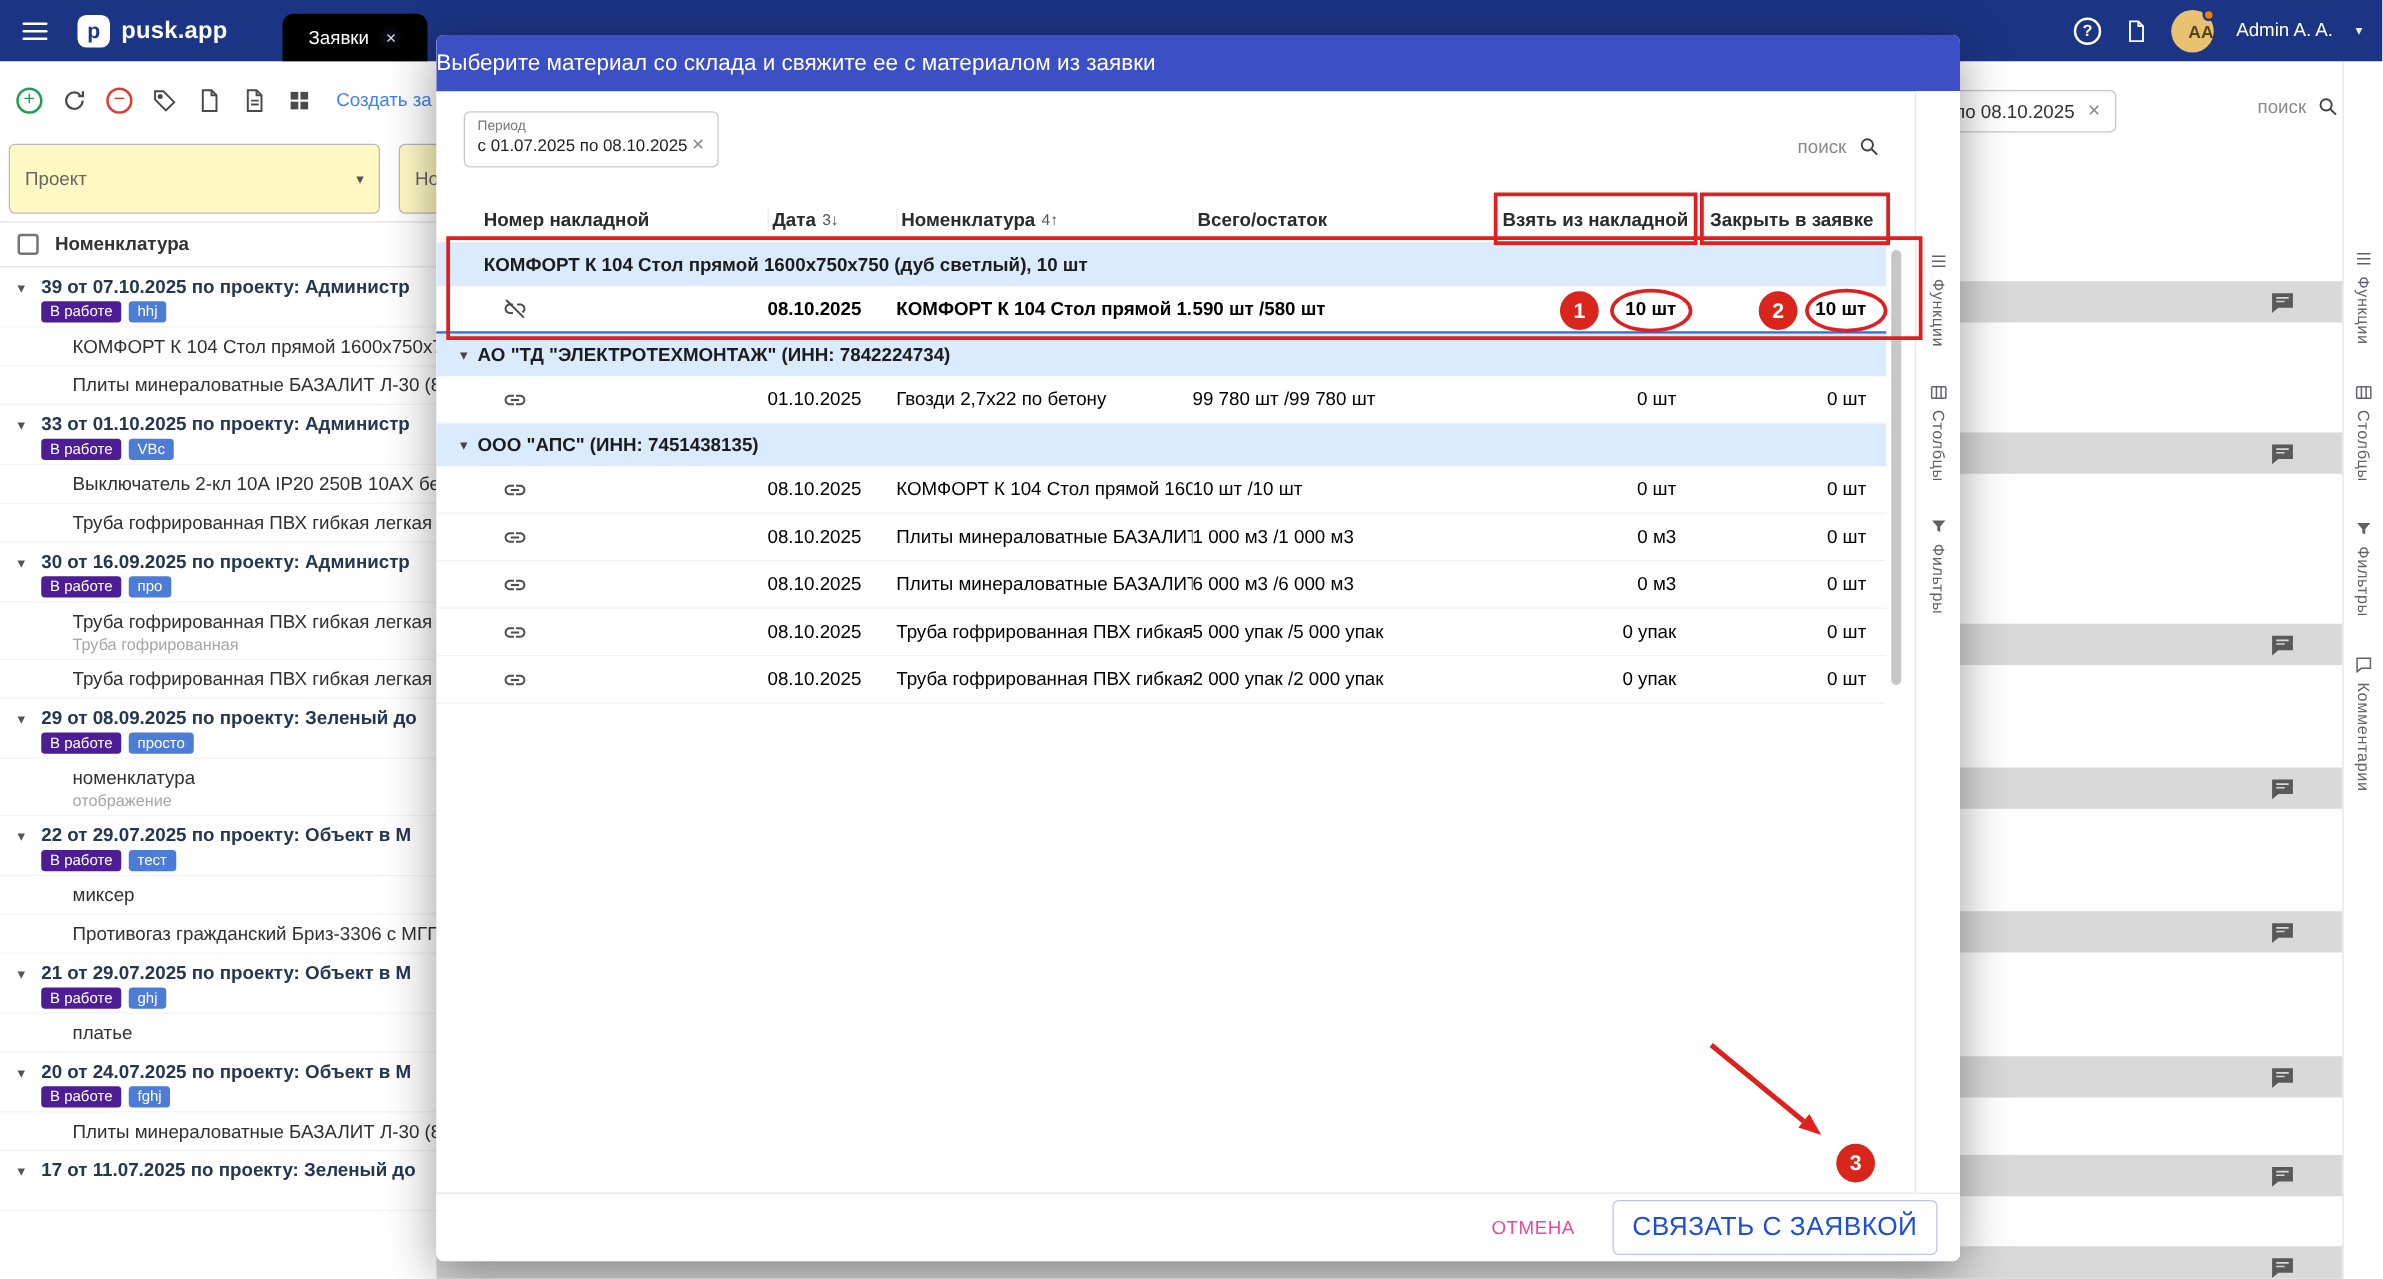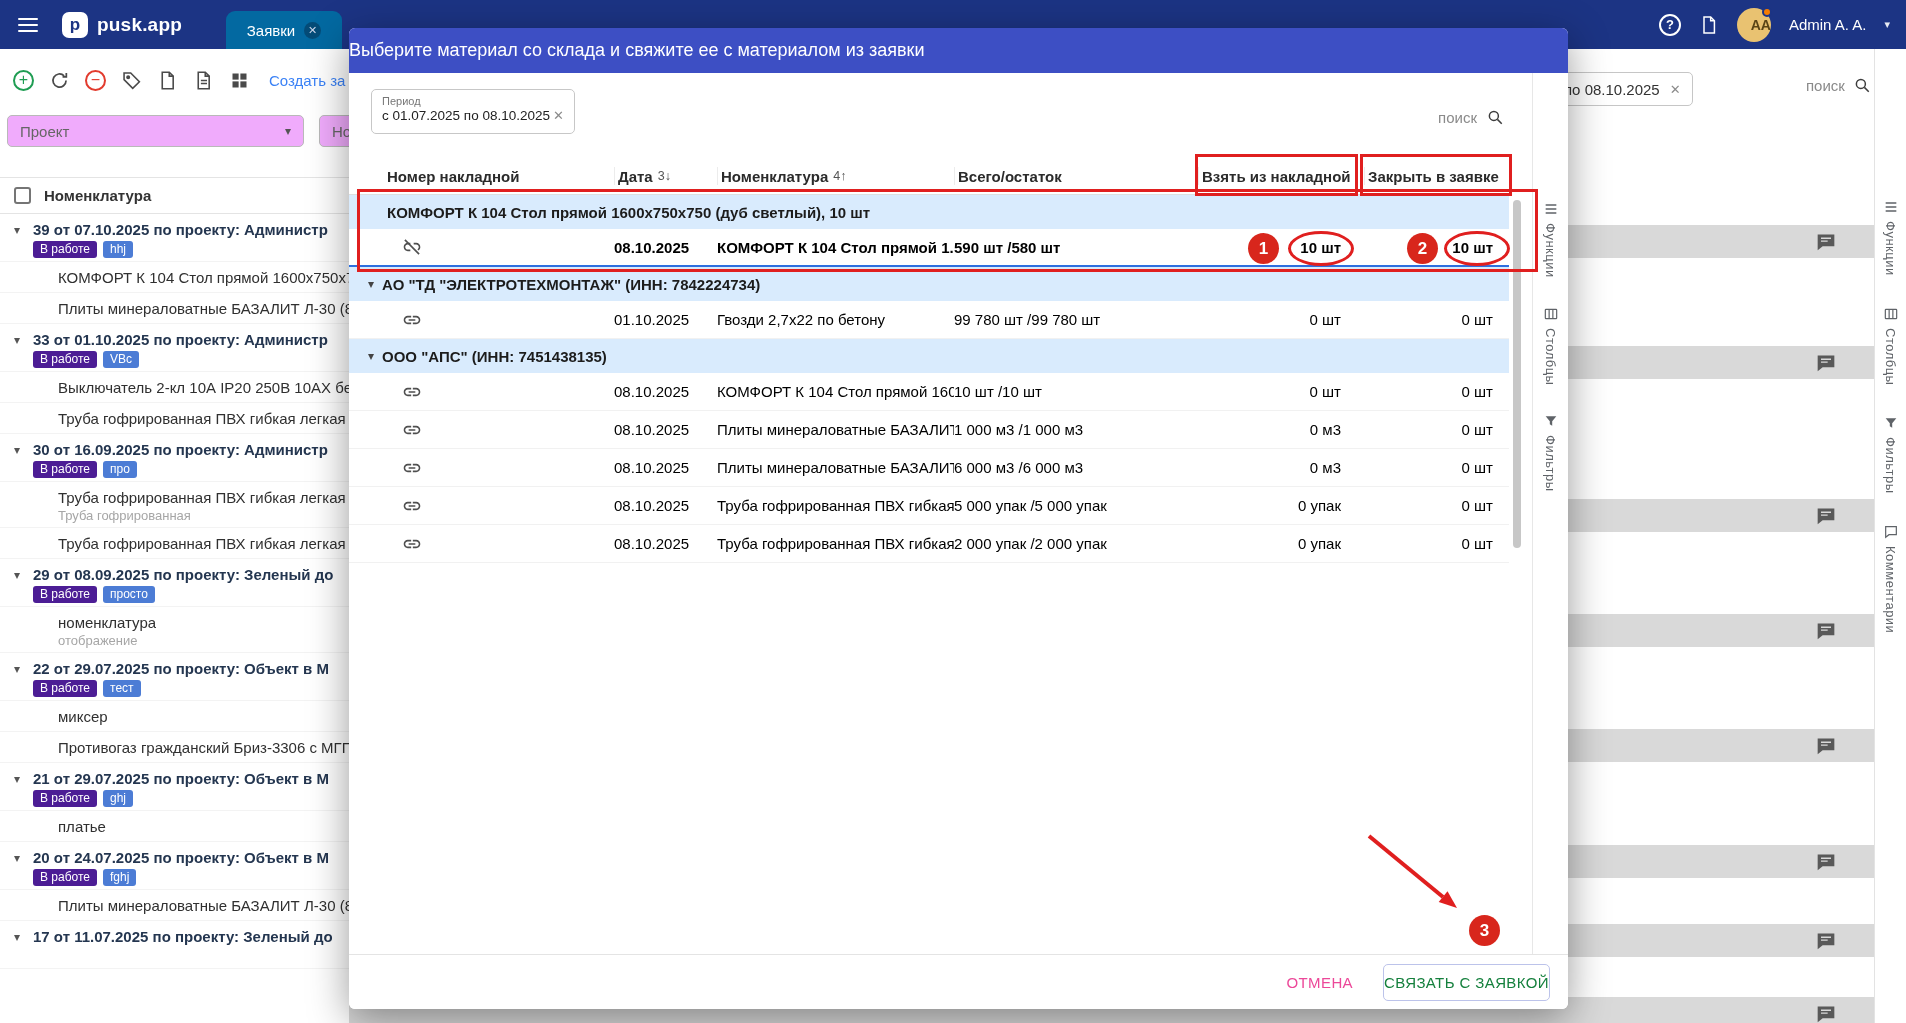--- a/index.html
+++ b/index.html
@@ -7,38 +7,38 @@
 body{font-family:"Liberation Sans","DejaVu Sans",sans-serif;background:#fff;color:#222;position:relative}
 #screen{position:absolute;inset:0}
 
 
 .topbar{position:absolute;left:0;top:0;width:1906px;height:49px;background:#1c3484;z-index:20;display:flex;align-items:center;color:#fff}
 .burger{margin-left:18px;width:20px;display:flex;flex-direction:column;gap:4px;cursor:pointer}
 .burger i{height:2px;background:#fff;border-radius:1px;display:block}
 .logo{display:flex;align-items:center;gap:9px;margin-left:24px}
 .logo-icon{width:26px;height:26px;border-radius:7px;background:#fff;color:#1c3484;font-weight:700;font-size:17px;display:flex;align-items:center;justify-content:center}
 .logo-text{font-size:19px;font-weight:700;letter-spacing:.2px}
-.tab{position:absolute;left:226px;top:11px;height:38px;width:116px;background:#0369a1;border-radius:9px 9px 0 0;display:flex;align-items:center;justify-content:center;gap:9px;font-size:15px;color:#fff}
+.tab{position:absolute;left:226px;top:11px;height:38px;width:116px;background:#000000;border-radius:9px 9px 0 0;display:flex;align-items:center;justify-content:center;gap:9px;font-size:15px;color:#fff}
 .tab-x{width:17px;height:17px;border-radius:50%;background:rgba(10,20,40,.35);color:#cdd6ea;font-size:11px;display:flex;align-items:center;justify-content:center}
 .tb-right{position:absolute;right:16px;top:0;height:49px;display:flex;align-items:center;gap:18px}
 .help{width:22px;height:22px;border-radius:50%;border:2px solid #fff;display:flex;align-items:center;justify-content:center;font-size:13px;font-weight:700}
 .doc-w{width:20px;height:20px;color:#fff}
 .avatar{position:relative;width:34px;height:34px;border-radius:50%;background:#e9c271;color:#5a4516;font-weight:700;font-size:14px;display:flex;align-items:center;justify-content:flex-end}
 .avatar .dot{position:absolute;right:-1px;top:-1px;width:10px;height:10px;border-radius:50%;background:#f57c00;border:2px solid #1c3484}
 .uname{font-size:15px}
 .uarrow{font-size:11px;opacity:.9}
 
 
 .bg-toolbar{position:absolute;left:0;top:49px;height:62px;display:flex;align-items:center;gap:15px;padding-left:13px;z-index:1}
 .tb-icon{width:21px;height:21px;color:#4a4a4a;display:flex;align-items:center;justify-content:center}
 .circ{border-radius:50%;border:2px solid;font-size:16px;font-weight:500;line-height:1}
 .circ.green{color:#1f9d53;border-color:#1f9d53}
 .circ.red{color:#e23b2e;border-color:#e23b2e}
 .tb-create{color:#3b82f6;font-size:15px;margin-left:4px;white-space:nowrap}
-.select{position:absolute;height:32px;border:1px solid #b9b9b9;border-radius:5px;background:#f0abfc;display:flex;align-items:center;padding:0 12px;color:#666;font-size:15px;z-index:1}
+.select{position:absolute;height:56px;border:1px solid #b9b9b9;border-radius:5px;background:#fef9c3;display:flex;align-items:center;padding:0 12px;color:#666;font-size:15px;z-index:1}
 .project-select{left:7px;top:115px;width:297px;justify-content:space-between}
 .second-select{left:319px;top:115px;width:230px}
 .sel-arrow{color:#555;font-size:12px}
 .list-header{position:absolute;left:0;top:177px;width:349px;height:37px;border-top:1px solid #e4e4e4;border-bottom:1px solid #e4e4e4;display:flex;align-items:center;padding-left:14px;gap:13px;background:#fff;z-index:1}
 .cb{width:17px;height:17px;border:2px solid #757575;border-radius:3px;background:#fff}
 .lh-label{font-weight:700;font-size:15px;color:#333}
 .left-list{position:absolute;left:0;top:214px;width:349px;height:809px;overflow:hidden;background:#fff;z-index:1}
 .lrow{display:flex;align-items:flex-start;padding:7px 0 0 14px;border-bottom:1px solid #f3f3f3;overflow:hidden}
 .lrow.group{height:48px}
 .lrow.item{height:31px;padding-left:58px}
@@ -87,21 +87,21 @@
 .mitem.sel{border-bottom:2px solid #2e6fdf}
 .c1{padding-left:53px}
 .licon{width:20px;height:20px;color:#4f4f4f;display:block}
 .c5{text-align:right;padding-right:23px}
 .c6{text-align:right;padding-right:16px}
 .m-scroll{position:absolute;left:1164px;top:172px;width:8px;height:700px}
 .m-scroll .thumb{width:8px;height:348px;background:#c7c7c7;border-radius:4px}
 .m-vstrip{left:1183px;top:45px;height:881px;width:36px;padding-top:128px;gap:28px;border-left:1px solid #e7e7e7}
 .m-footer{position:absolute;left:0;bottom:0;width:1219px;height:55px;border-top:1px solid #e4e4e4;display:flex;align-items:center;justify-content:flex-end;gap:30px;padding-right:18px;background:#fff}
 .btn-text{color:#ec4899;font-size:15px;letter-spacing:.4px;cursor:pointer}
-.btn-outline{border:1px solid #bcc3ea;border-radius:5px;color:#15803d;font-size:15px;letter-spacing:.4px;padding:9px 0;background:#fff;cursor:pointer}
+.btn-outline{border:1px solid #bcc3ea;border-radius:5px;color:#1d4ed8;font-size:21px;letter-spacing:.4px;padding:9px 15px;background:#fff;cursor:pointer}
 
 
 .ann{position:absolute;pointer-events:none;z-index:40}
 .rect{border:3px solid #e01f1f}
 .r-take{left:846px;top:126px;width:163px;height:42px}
 .r-close{left:1011px;top:126px;width:152px;height:42px}
 .r-group{left:8px;top:161px;width:1181px;height:83px}
 .circle{width:31px;height:31px;border-radius:50%;background:#d8261c;color:#fff;font-weight:700;font-size:17px;display:flex;align-items:center;justify-content:center}
 .c-1{left:899px;top:205px}
 .c-2{left:1058px;top:205px}

